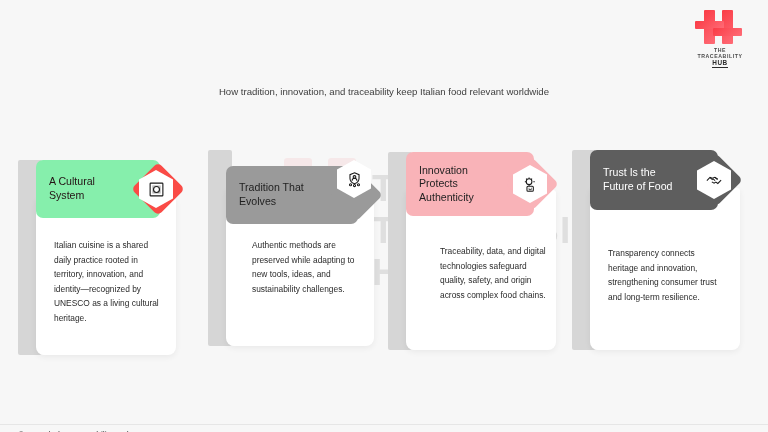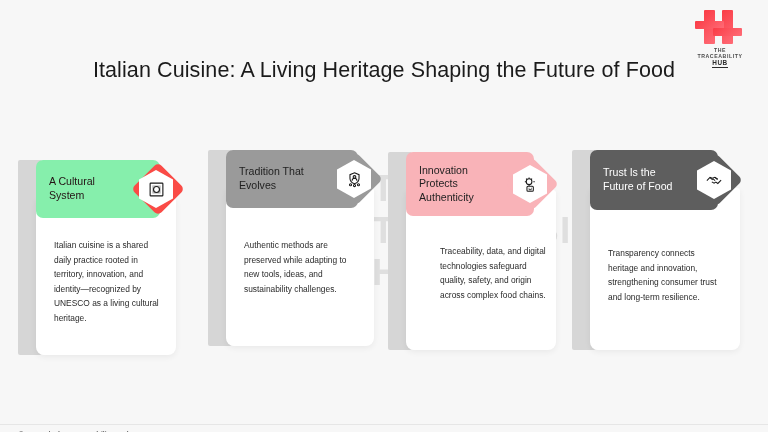--- a/index.html
+++ b/index.html
@@ -117,21 +117,21 @@
         <i class="lm-h1"></i>
         <i class="lm-h2"></i>
     </div>
     <div class="logo-text">
       <div>THE</div>
       <div>TRACEABILITY</div>
       <div><span class="hub">HUB</span></div>
     </div>
   </div>
 
-  <h1 class="title">Italian Cuisine: A Living Heritage Shaping the Future of Food</h1>
+  <div class="subtitle">How tradition, innovation, and traceability keep Italian food relevant worldwide</div>
 
   <div class="cards">
 
     <div class="card" id="card0" style="left:18px;top:160px;width:160px;">
       <div class="side-bar" style="height:195px;"></div>
       <div class="body-panel" style="width:140px;height:157px;"></div>
       <div class="head-tag" style="width:124px;background:#86efac;">
         <span class="tip" style="background:#fa4b46;"></span>
         <span class="head-title" style="color:#241214;">A Cultural System</span>
       </div>
@@ -141,35 +141,35 @@
           <path d="M7 7h10v10H7z" opacity=".35"></path>
           <circle cx="12" cy="12" r="4.2"></circle>
         </svg>
       </div>
       <div class="card-body" style="left:36px;top:78px;width:106px;">Italian cuisine is a shared daily practice rooted in territory, innovation, and identity—recognized by UNESCO as a living cultural heritage.</div>
     </div>
 
     <div class="card" id="card1" style="left:208px;top:150px;width:170px;">
       <div class="side-bar" style="height:196px;"></div>
       <div class="body-panel" style="width:148px;height:158px;"></div>
-      <div class="head-tag" style="width:132px;background:#9a9a9a;">
+      <div class="head-tag" style="width:132px;background:#9a9a9a;margin-top:16px;">
         <span class="tip" style="background:#9a9a9a;"></span>
         <span class="head-title" style="color:#1f1f1f;">Tradition That Evolves</span>
       </div>
       <div class="badge" style="left:129px;top:10px;">
         <svg width="17" height="17" viewBox="0 0 24 24" fill="none" stroke="#1b1b1b" stroke-width="1.5">
           <path d="M12 2.6l6.4 2.6v5.2c0 3.6-2.7 6.6-6.4 7.6-3.7-1-6.4-4-6.4-7.6V5.2z"></path>
           <circle cx="12" cy="8.4" r="1.9"></circle>
           <path d="M8.6 13.6a3.4 3.4 0 016.8 0"></path>
           <circle cx="6.4" cy="19.4" r="1.5"></circle>
             <circle cx="12" cy="20.6" r="1.5"></circle>
             <circle cx="17.6" cy="19.4" r="1.5"></circle>
         </svg>
       </div>
-      <div class="card-body" style="left:36px;top:88px;width:118px;">Authentic methods are preserved while adapting to new tools, ideas, and sustainability challenges.</div>
+      <div class="card-body" style="left:44px;top:88px;width:118px;">Authentic methods are preserved while adapting to new tools, ideas, and sustainability challenges.</div>
     </div>
 
     <div class="card" id="card2" style="left:388px;top:152px;width:172px;">
       <div class="side-bar" style="height:198px;"></div>
       <div class="body-panel" style="width:150px;height:160px;"></div>
       <div class="head-tag" style="width:128px;height:64px;background:#f9b3b8;">
         <span class="tip" style="background:#f9b3b8;top:13px;"></span>
         <span class="head-title" style="color:#1f1f1f;">Innovation Protects Authenticity</span>
       </div>
       <div class="badge" style="left:125px;top:13px;">

